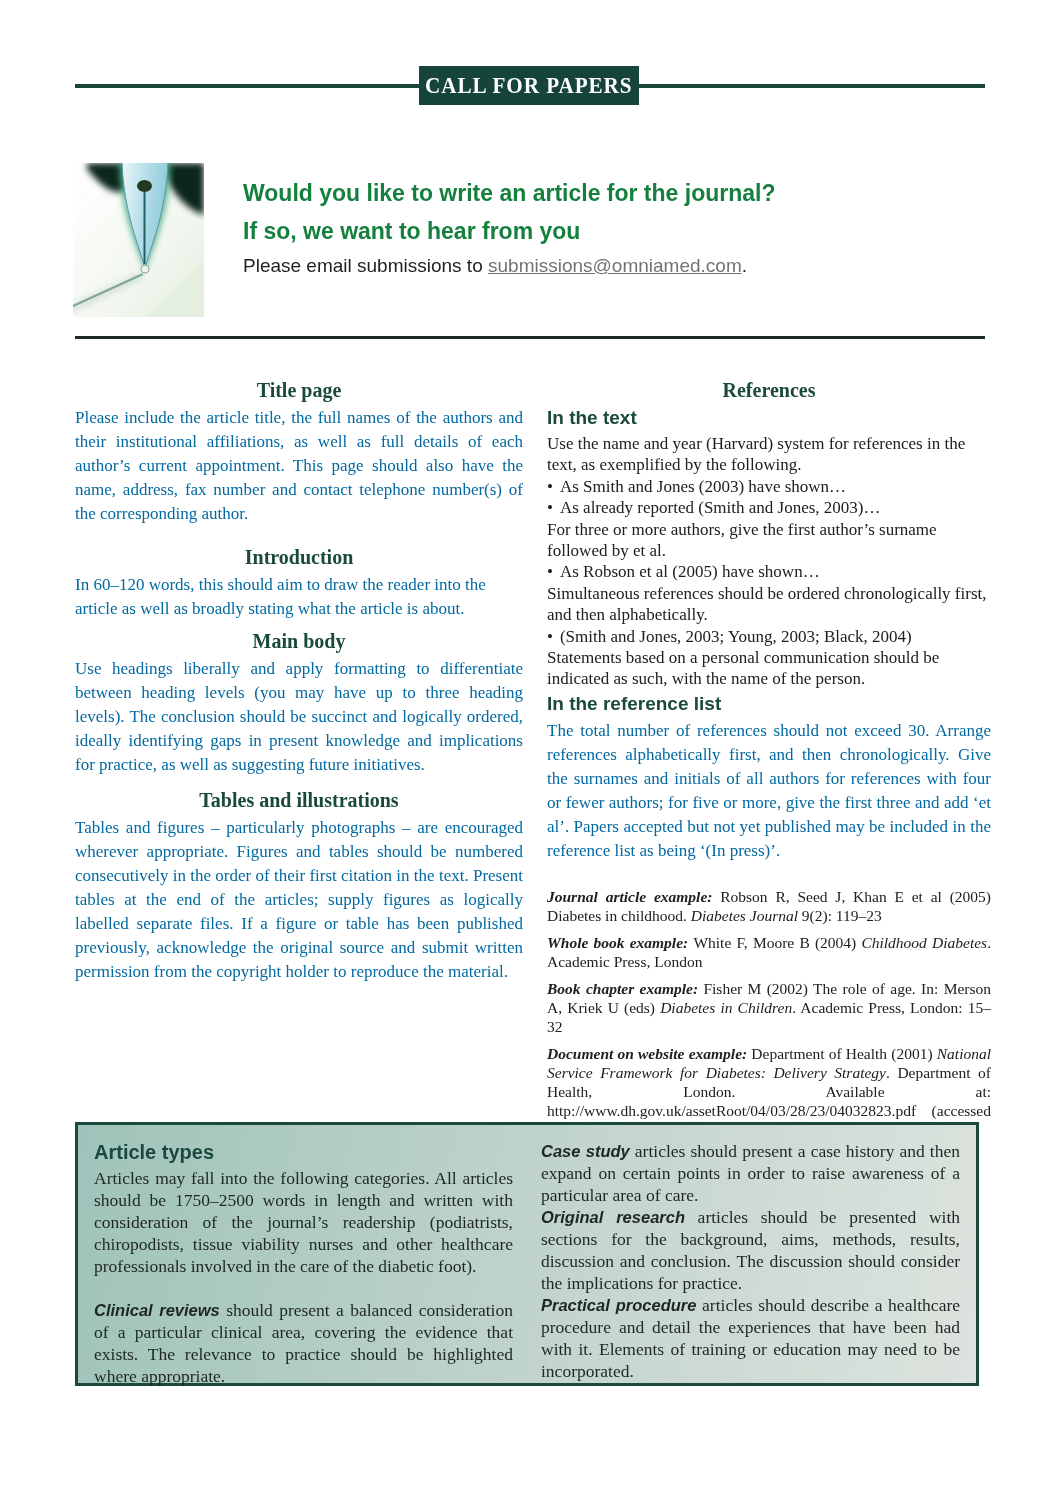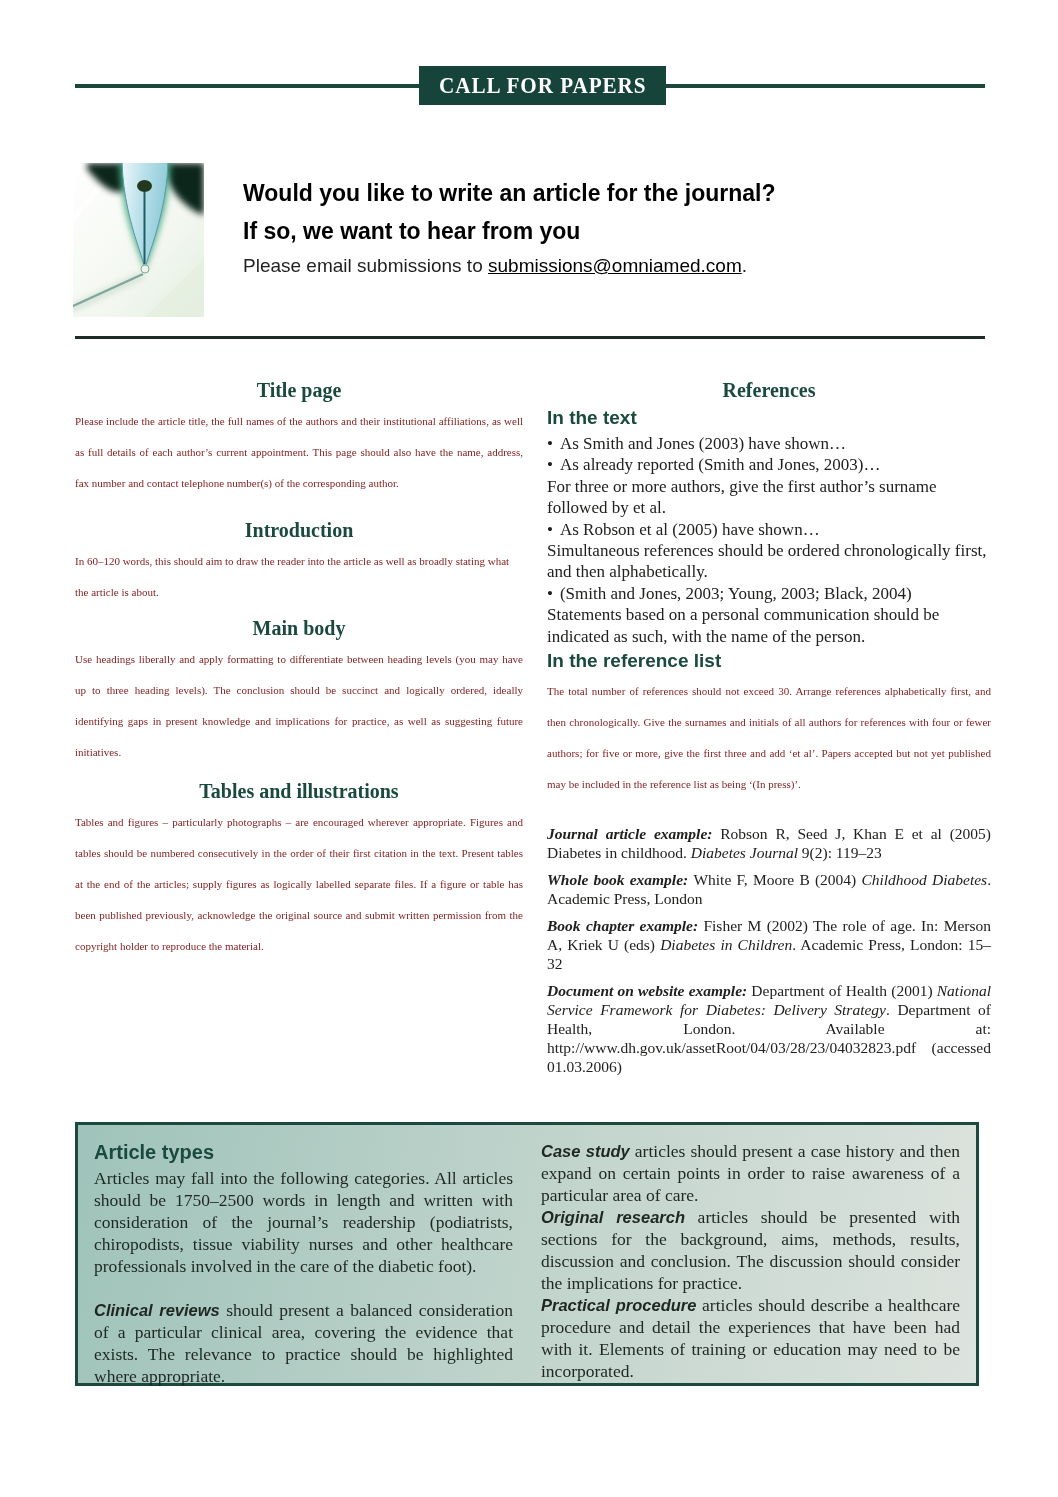--- a/index.html
+++ b/index.html
@@ -1,40 +1,40 @@
 <!DOCTYPE html>
 <html><head>
 <meta charset="utf-8">
 <style>
   html,body{margin:0;padding:0;background:#ffffff;}
   .page{position:relative;width:1058px;height:1497px;background:#ffffff;
         font-family:"Liberation Serif",serif;color:#222;overflow:hidden;}
 
   
   .rule-top{position:absolute;left:75px;top:84px;width:910px;height:4px;background:#1b473b;}
-  .call-banner{position:absolute;left:419px;top:66px;width:247px;height:39px;background:#17443a;
+  .call-banner{position:absolute;left:419px;top:66px;width:220px;height:39px;background:#17443a;
                display:flex;align-items:center;justify-content:center;}
   .call-banner span{color:#ffffff;font-family:"Liberation Serif",serif;font-weight:700;
                     font-size:23px;letter-spacing:1px;transform:scaleX(.92);white-space:nowrap;}
 
   
   .pen{position:absolute;left:73px;top:163px;width:131px;height:154px;}
   .intro-heading{position:absolute;left:243px;top:174px;font-family:"Liberation Sans",sans-serif;
-                 font-weight:700;font-size:23px;line-height:38px;color:#000000;}
+                 font-weight:700;font-size:23px;line-height:38px;color:#15803d;}
   .intro-email{position:absolute;left:243px;top:255px;font-family:"Liberation Sans",sans-serif;
                font-size:19px;color:#1f1f1f;}
-  .email-link{color:#000000;text-decoration:underline;cursor:pointer;}
+  .email-link{color:#737373;text-decoration:underline;cursor:pointer;}
   .rule-mid{position:absolute;left:75px;top:336px;width:910px;height:3px;background:#1f2b27;}
 
   
   .col{position:absolute;top:377px;}
   .col-left{left:75px;width:448px;}
   .col-right{left:547px;width:444px;}
   p{margin:0;}
-  .body-p{font-size:11px;line-height:31px;color:#7f1d1d;}
+  .body-p{font-size:17px;line-height:24px;color:#0369a1;}
   .just{text-align:justify;}
   h3.sec{margin:0 0 3px;font-family:Liberation Serif, serif;font-weight:700;font-size:20px;
          line-height:26px;color:#1a493d;text-align:center;}
   h4.sub{margin:2px 0 3px;font-family:"Liberation Sans",sans-serif;font-weight:700;font-size:19px;
          line-height:24px;color:#1a493d;text-align:left;}
   .mt7{margin-top:7px}.mt10{margin-top:10px}.mt15{margin-top:15px}.mt18{margin-top:18px}
   .rl{font-size:17px;line-height:21.4px;color:#20201e;}
   .bullet{margin-right:7px;}
   .refpara{margin-top:3px;}
   .example{font-size:15.5px;line-height:19px;margin-top:8px;text-align:justify;color:#20201e;
@@ -121,20 +121,21 @@
     <section class="mt10">
       <h3 class="sec">Tables and illustrations</h3>
       <p class="body-p just">Tables and figures – particularly photographs – are encouraged wherever appropriate. Figures and tables should be numbered consecutively in the order of their first citation in the text. Present tables at the end of the articles; supply figures as logically labelled separate files. If a figure or table has been published previously, acknowledge the original source and submit written permission from the copyright holder to reproduce the material.</p>
     </section>
   </div>
 
   <div class="col col-right">
     <h3 class="sec">References</h3>
 
     <h4 class="sub">In the text</h4>
+    <p class="rl">Use the name and year (Harvard) system for references in the text, as exemplified by the following.</p>
     <p class="rl"><span class="bullet">•</span><span>As Smith and Jones (2003) have shown…</span></p>
     <p class="rl"><span class="bullet">•</span><span>As already reported (Smith and Jones, 2003)…</span></p>
     <p class="rl">For three or more authors, give the first author’s surname followed by et al.</p>
     <p class="rl"><span class="bullet">•</span><span>As Robson et al (2005) have shown…</span></p>
     <p class="rl">Simultaneous references should be ordered chronologically first, and then alphabetically.</p>
     <p class="rl"><span class="bullet">•</span><span>(Smith and Jones, 2003; Young, 2003; Black, 2004)</span></p>
     <p class="rl">Statements based on a personal communication should be indicated as such, with the name of the person.</p>
 
     <h4 class="sub mt18">In the reference list</h4>
     <p class="body-p just refpara">The total number of references should not exceed 30. Arrange references alphabetically first, and then chronologically. Give the surnames and initials of all authors for references with four or fewer authors; for five or more, give the first three and add ‘et al’. Papers accepted but not yet published may be included in the reference list as being ‘(In press)’.</p>

